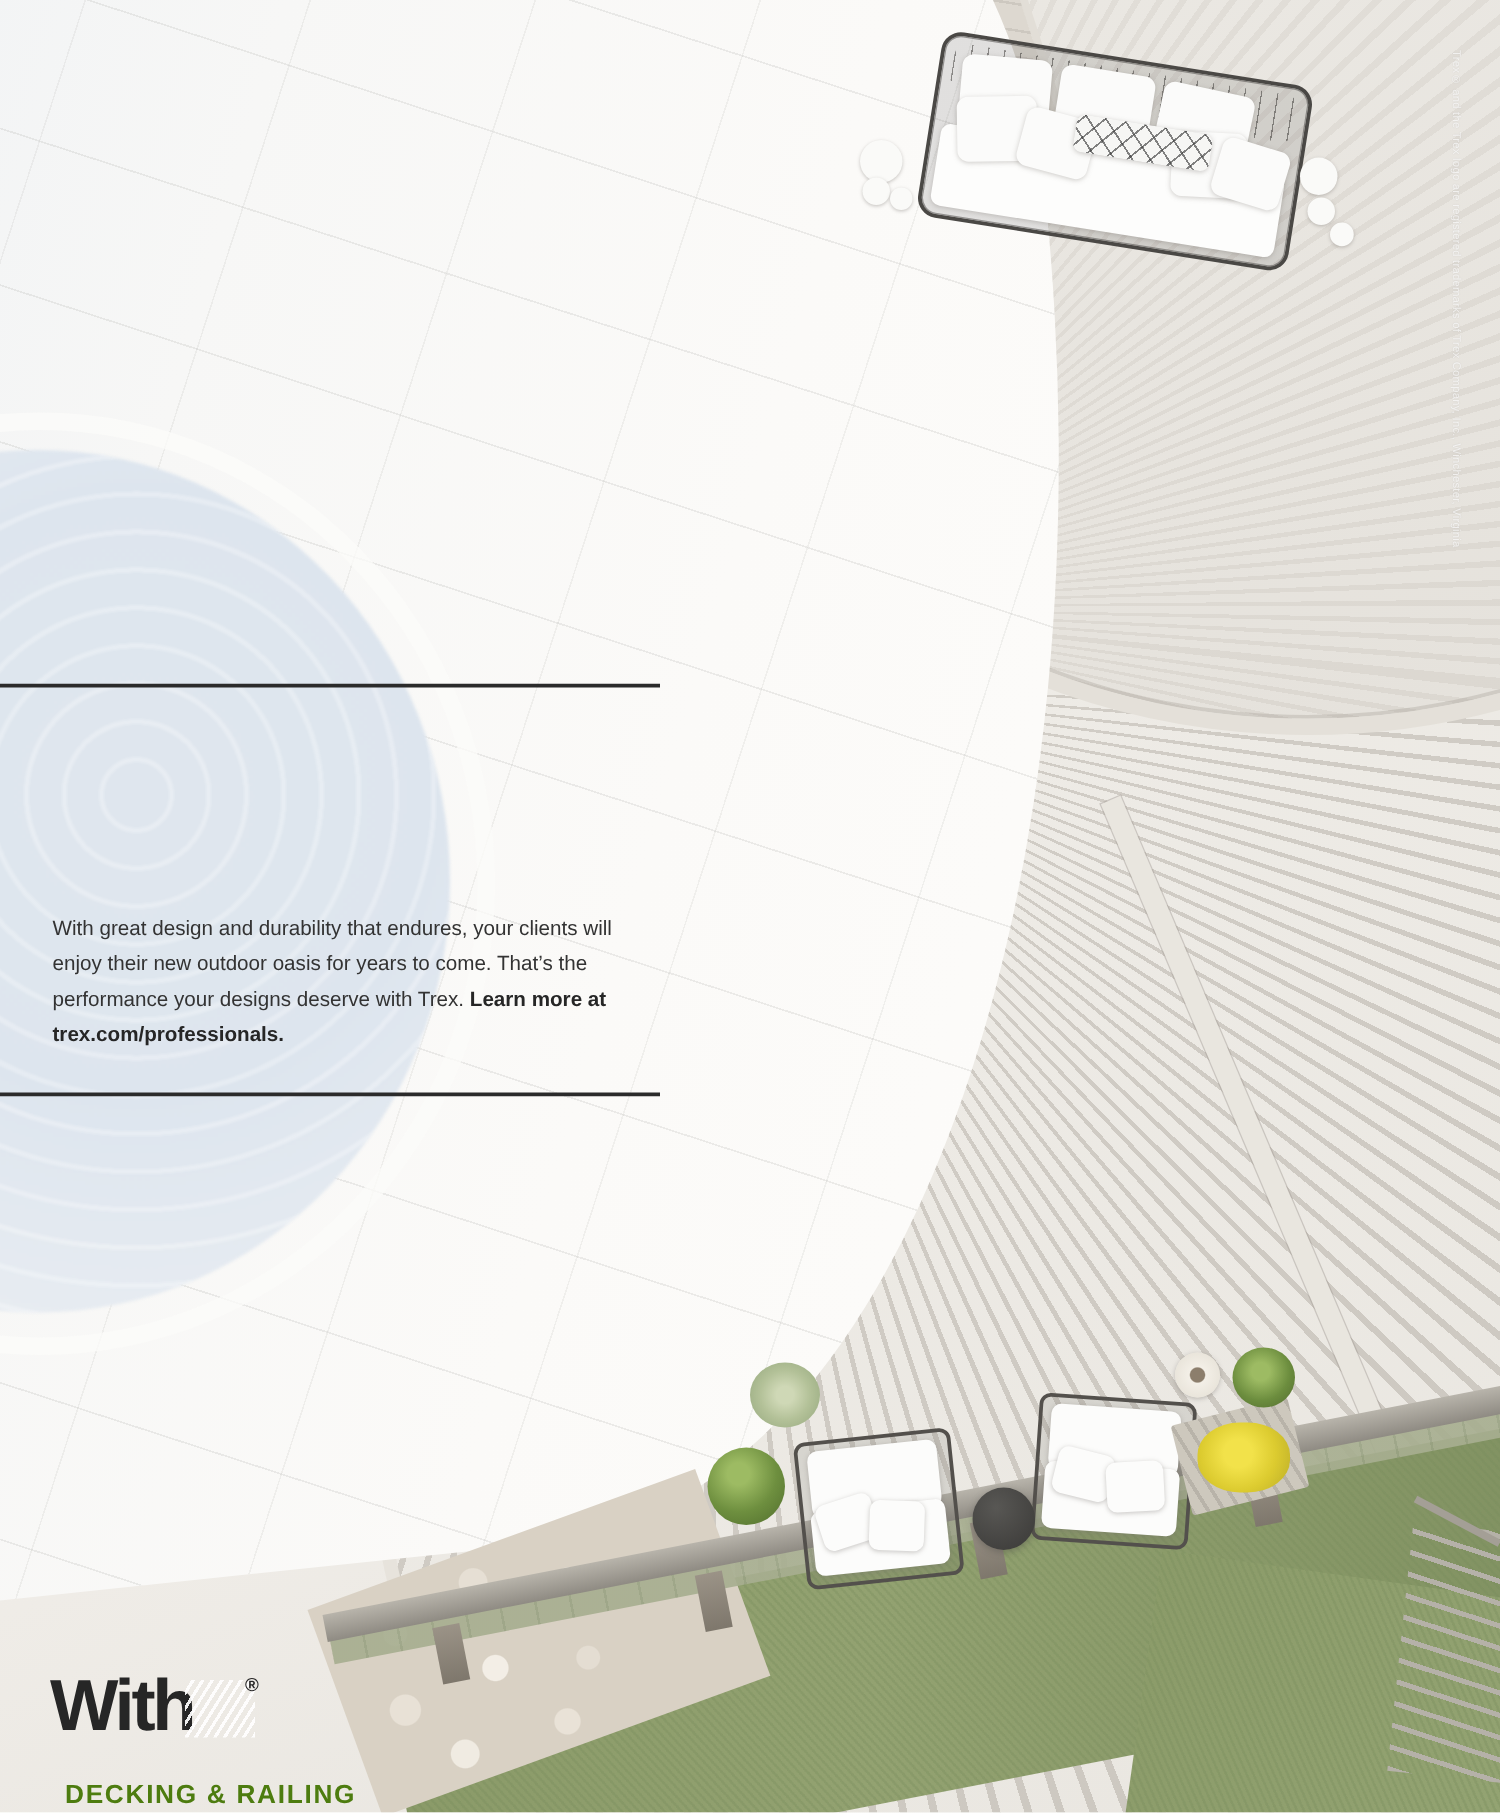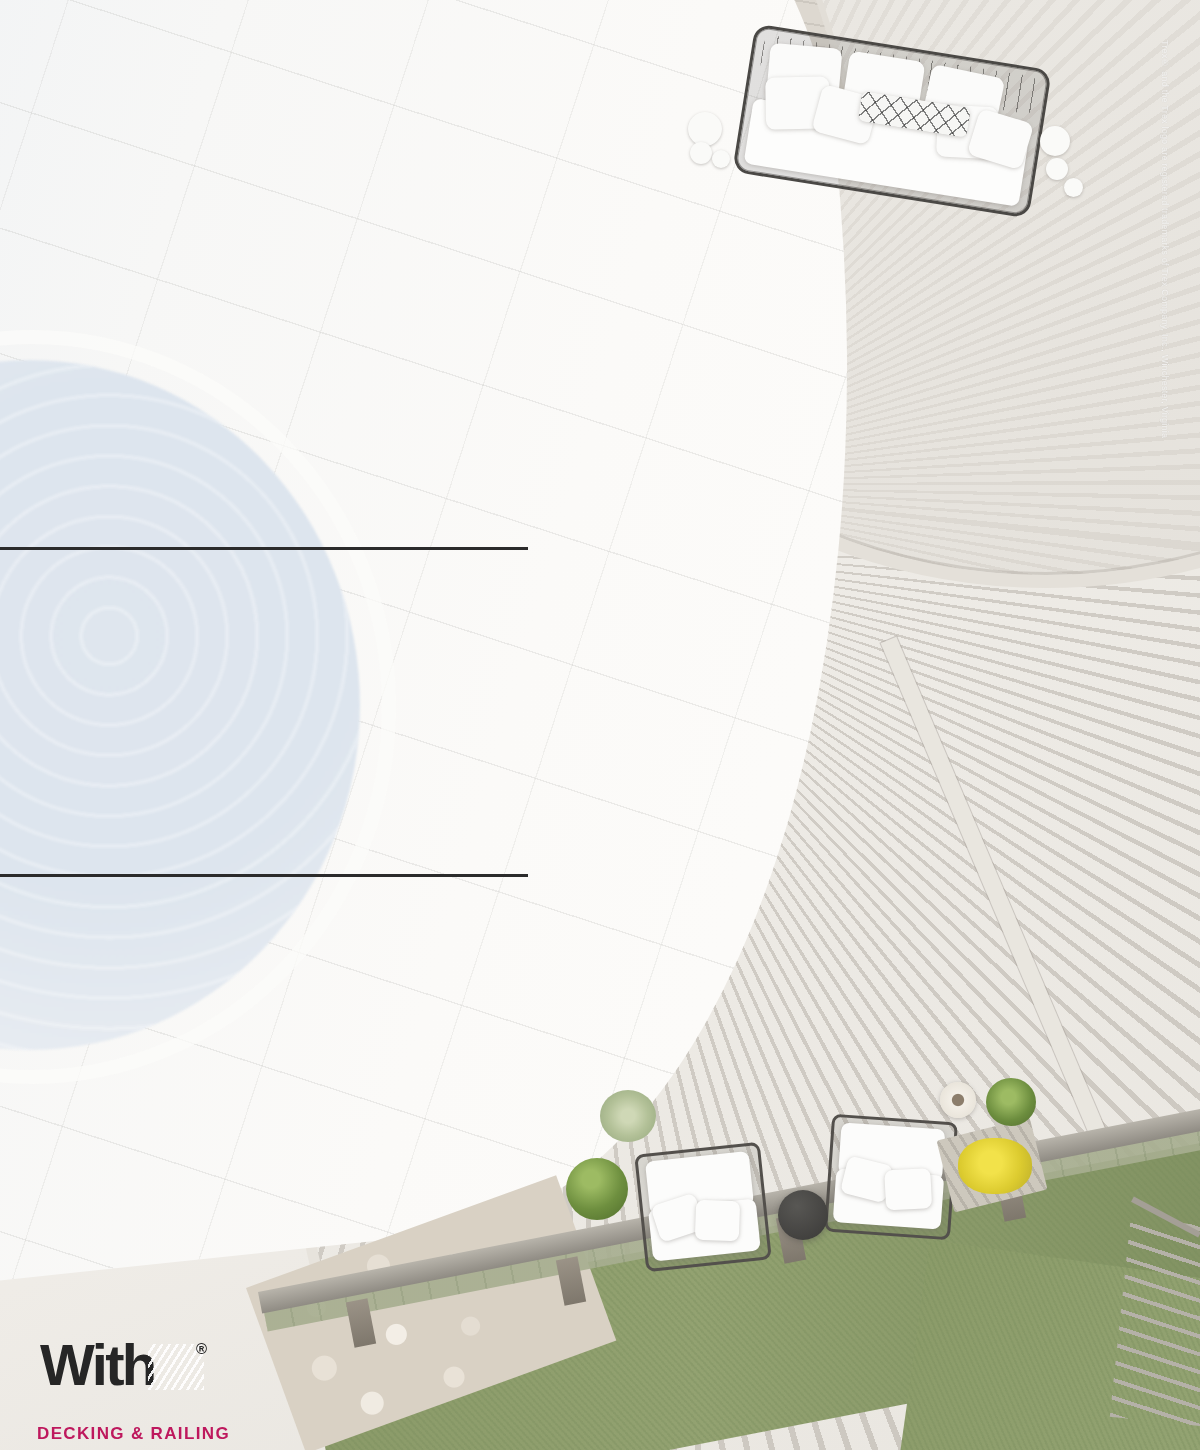--- a/index.html
+++ b/index.html
@@ -327,22 +327,22 @@
     font-size:15px; font-weight:700; color:#262626;
   }
   .logo-x-stripes {
     position:absolute; left:148px; top:1344px; width:56px; height:46px;
     pointer-events:none;
     background:repeating-linear-gradient(-58deg,
       rgba(255,255,255,.92) 0 2.5px, rgba(255,255,255,0) 2.5px 6.5px);
     mix-blend-mode:screen;
   }
   .logo-tag {
-    position:absolute; left:37px; top:1424px;
-    font-size:17px; font-weight:700; letter-spacing:1.35px; color:#be185d;
+    position:absolute; left:52px; top:1424px;
+    font-size:21px; font-weight:700; letter-spacing:1.35px; color:#4d7c0f;
   }
 
   
   .vfine {
     position:absolute; right:30px; top:40px;
     writing-mode:vertical-rl; text-orientation:mixed;
     font-size:9px; letter-spacing:.2px; color:rgba(255,255,255,.72);
     white-space:nowrap; text-shadow:0 0 1px rgba(120,120,120,.25);
   }
 </style>
@@ -426,20 +426,21 @@
     <div class="plant pl-spiky"></div>
     <div class="planter-box"></div>
     <div class="pl-yellow"></div>
     <div class="plant pl-top"></div>
     <div class="urn"></div>
   </div>
 
   <div class="rule top"></div>
 
 
+  <div class="body"><span>With great design and durability that endures, your clients will enjoy their new outdoor oasis for years to come. That’s the performance your designs deserve with Trex. </span><span class="cta">Learn more at trex.com/professionals.</span></div>
 
   <div class="rule bottom"></div>
 
   <div class="logo">
     <span class="logo-word">With</span>
   </div>
   <div class="logo-x-stripes"></div>
   <div class="logo-reg">®</div>
   <div class="logo-tag">DECKING &amp; RAILING</div>
 

